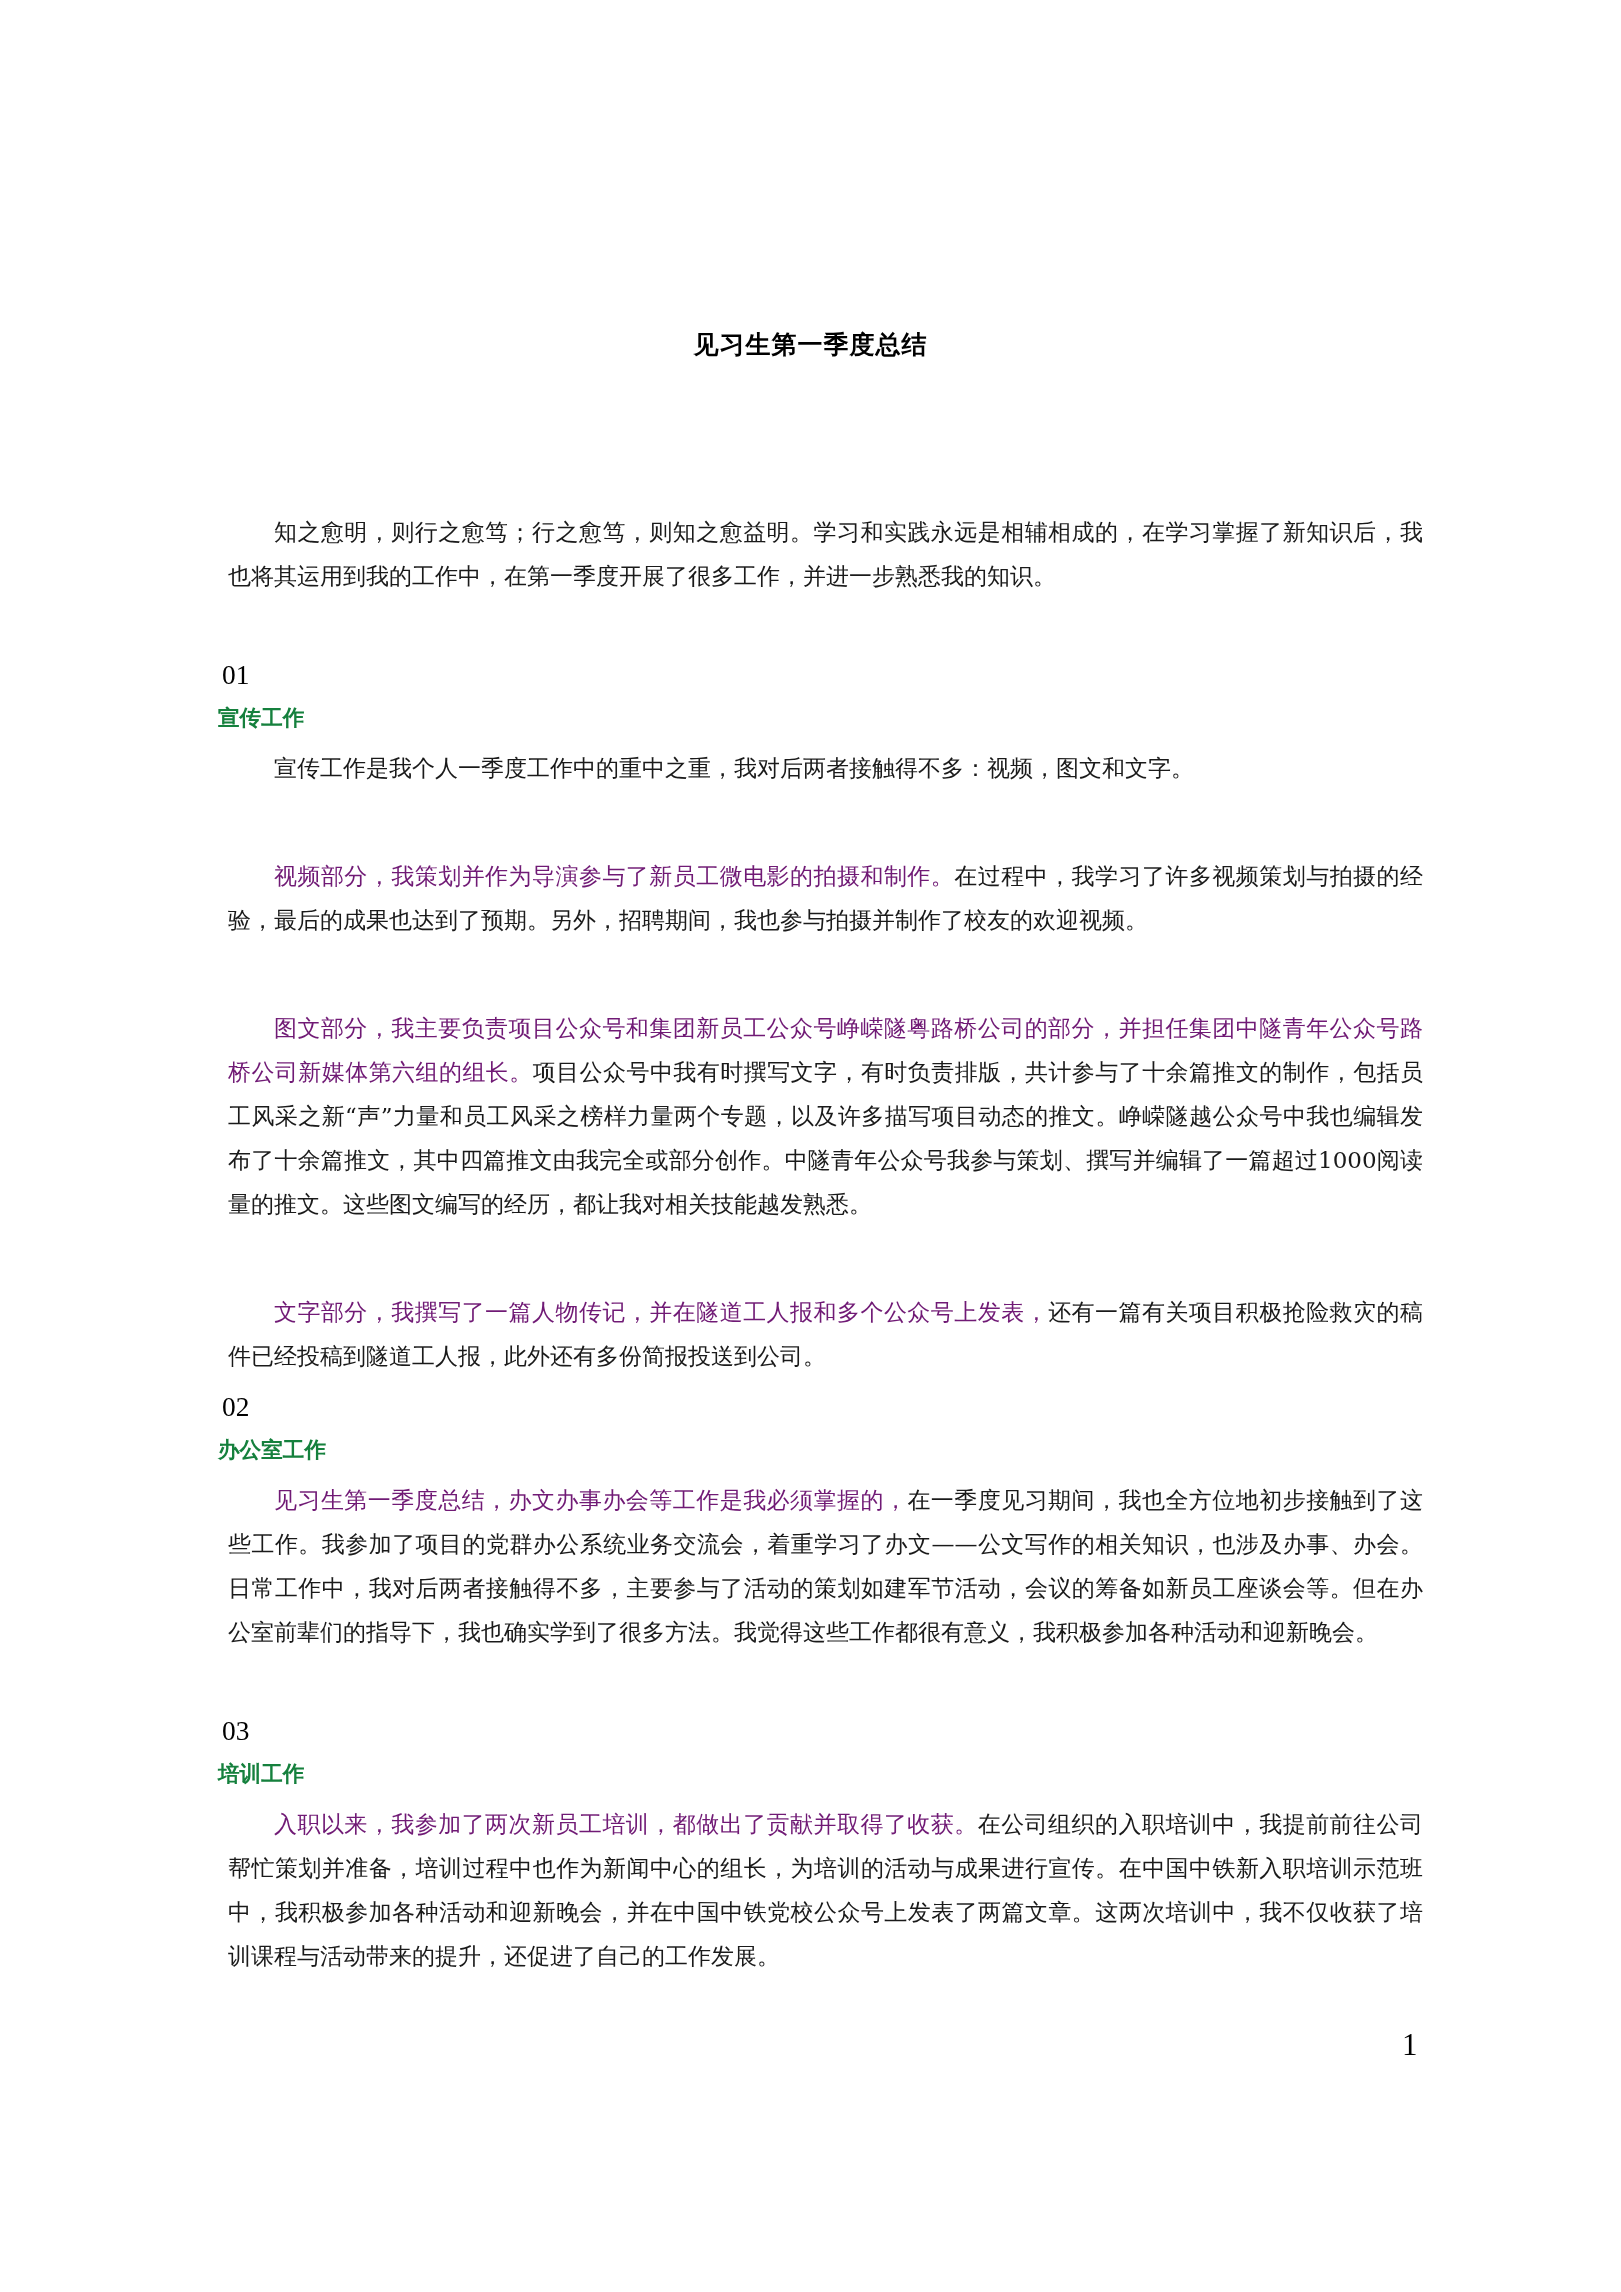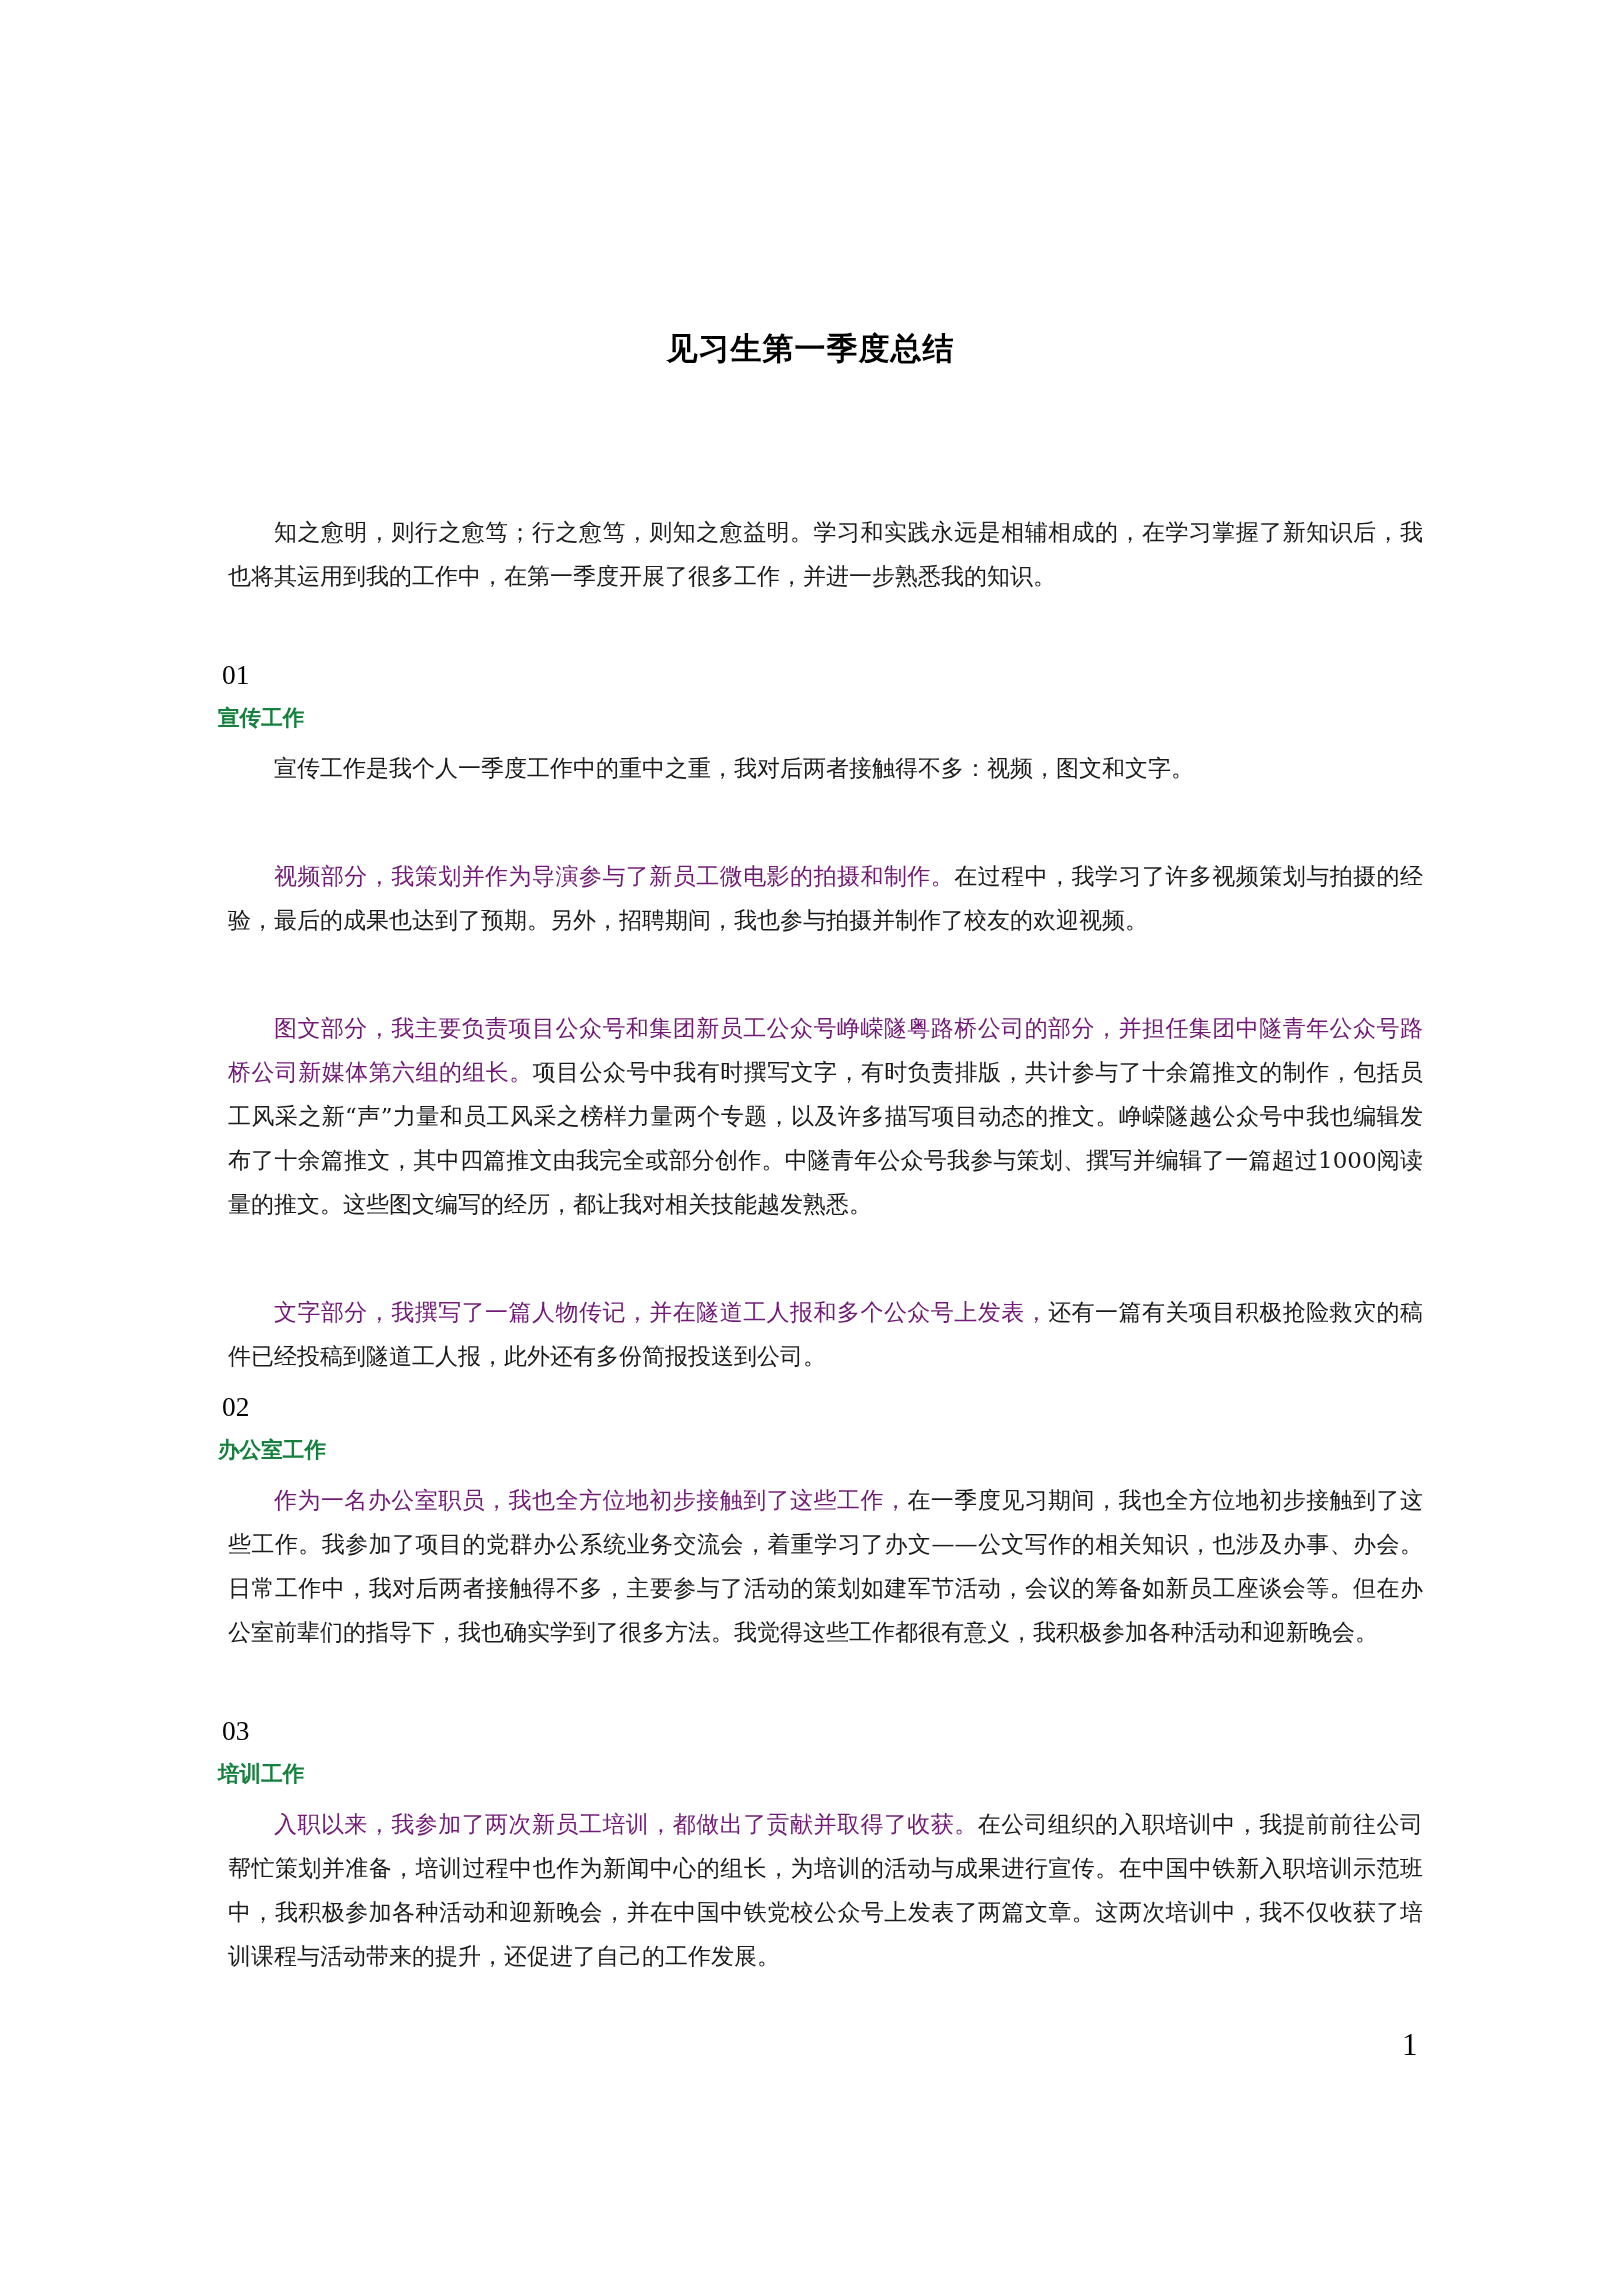--- a/index.html
+++ b/index.html
@@ -1,21 +1,21 @@
 <!DOCTYPE html>
 <html><head>
   <meta charset="utf-8">
   <style>
     html, body { margin: 0; padding: 0; background: #ffffff; }
     body { width: 1621px; height: 2293px; position: relative; overflow: hidden;
       font-family: "DejaVu Serif", "Liberation Serif", serif; color: #111; }
     .page { position: absolute; left: 0; top: 0; width: 1621px; height: 2293px; }
     .title { position: absolute; left: 0; top: 328px; width: 1621px; text-align: center;
       font-family: "DejaVu Sans", "Liberation Sans", sans-serif; font-weight: bold;
-      font-size: 31px; letter-spacing: 1px; color: #000; }
+      font-size: 25px; letter-spacing: 1px; color: #000; }
     .content { position: absolute; left: 218px; top: 500px; width: 1215px; }
     p { margin: 10px; font-size: 23px; line-height: 44px; text-align: justify; text-indent: 2em; color: #1a1a1a; }
     p b { font-weight: normal; color: #701a75; }
     .num { font-size: 27.4px; line-height: 39px; margin: 4px; color: #000; font-family: "Liberation Serif", "DejaVu Serif", serif; }
     .sec { font-size: 21.6px; line-height: 37px; font-weight: bold; margin: 0 0 3.9px 0; color: #15803d; }
     .gap { height: 44px; }
     .pagenum { position: absolute; left: 1402px; top: 2027px; font-size: 31px; color: #000;
       font-family: "Liberation Serif", "DejaVu Serif", serif; }
   </style>
 </head>
@@ -36,21 +36,21 @@
       <p><b>视频部分，我策划并作为导演参与了新员工微电影的拍摄和制作。</b><span>在过程中，我学习了许多视频策划与拍摄的经验，最后的成果也达到了预期。另外，招聘期间，我也参与拍摄并制作了校友的欢迎视频。</span></p>
       <div class="gap"></div>
       <p><b>图文部分，我主要负责项目公众号和集团新员工公众号峥嵘隧粤路桥公司的部分，并担任集团中隧青年公众号路桥公司新媒体第六组的组长。</b><span>项目公众号中我有时撰写文字，有时负责排版，共计参与了十余篇推文的制作，包括员工风采之新“声”力量和员工风采之榜样力量两个专题，以及许多描写项目动态的推文。峥嵘隧越公众号中我也编辑发布了十余篇推文，其中四篇推文由我完全或部分创作。中隧青年公众号我参与策划、撰写并编辑了一篇超过1000阅读量的推文。这些图文编写的经历，都让我对相关技能越发熟悉。</span></p>
       <div class="gap"></div>
       <p><b>文字部分，我撰写了一篇人物传记，并在隧道工人报和多个公众号上发表，</b><span>还有一篇有关项目积极抢险救灾的稿件已经投稿到隧道工人报，此外还有多份简报投送到公司。</span></p>
     </div>
 
     <div>
       <div class="num">02</div>
       <div class="sec">办公室工作</div>
-      <p><b>作为一名办公室职员，我也全方位地初步接触到了这些工作，</b><span>在一季度见习期间，我也全方位地初步接触到了这些工作。我参加了项目的党群办公系统业务交流会，着重学习了办文——公文写作的相关知识，也涉及办事、办会。日常工作中，我对后两者接触得不多，主要参与了活动的策划如建军节活动，会议的筹备如新员工座谈会等。但在办公室前辈们的指导下，我也确实学到了很多方法。我觉得这些工作都很有意义，我积极参加各种活动和迎新晚会。</span></p>
+      <p><b>见习生第一季度总结，办文办事办会等工作是我必须掌握的，</b><span>在一季度见习期间，我也全方位地初步接触到了这些工作。我参加了项目的党群办公系统业务交流会，着重学习了办文——公文写作的相关知识，也涉及办事、办会。日常工作中，我对后两者接触得不多，主要参与了活动的策划如建军节活动，会议的筹备如新员工座谈会等。但在办公室前辈们的指导下，我也确实学到了很多方法。我觉得这些工作都很有意义，我积极参加各种活动和迎新晚会。</span></p>
     </div>
     <div class="gap"></div>
 
     <div>
       <div class="num">03</div>
       <div class="sec">培训工作</div>
       <p><b>入职以来，我参加了两次新员工培训，都做出了贡献并取得了收获。</b><span>在公司组织的入职培训中，我提前前往公司帮忙策划并准备，培训过程中也作为新闻中心的组长，为培训的活动与成果进行宣传。在中国中铁新入职培训示范班中，我积极参加各种活动和迎新晚会，并在中国中铁党校公众号上发表了两篇文章。这两次培训中，我不仅收获了培训课程与活动带来的提升，还促进了自己的工作发展。</span></p>
     </div>
   </div>
 

